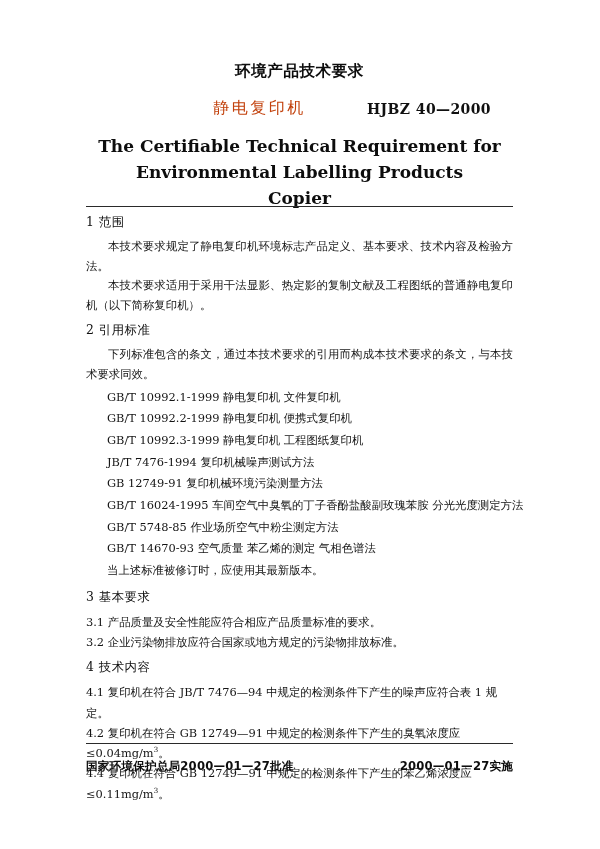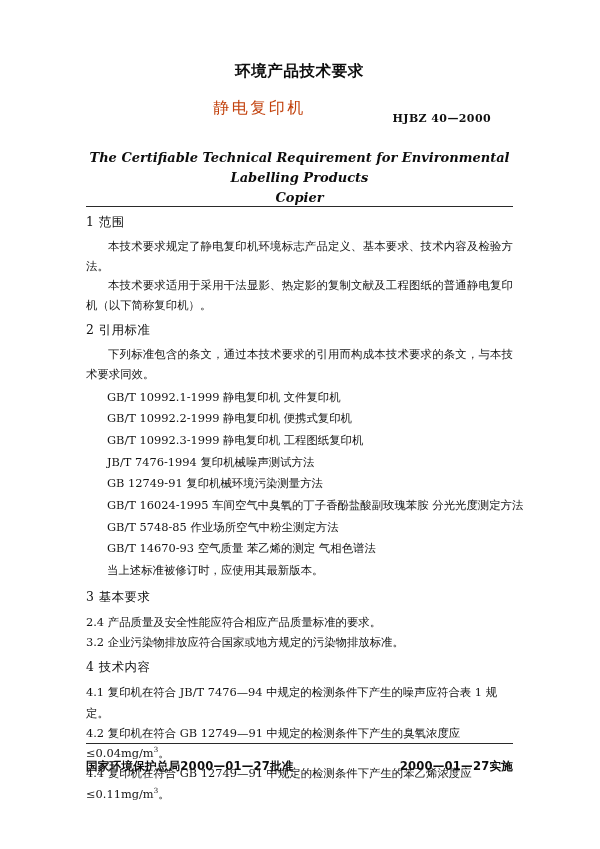--- a/index.html
+++ b/index.html
@@ -51,36 +51,35 @@
     text-align: center;
     font-family: "DejaVu Serif", "Liberation Serif", serif;
     font-size: 16px;
     letter-spacing: 2.5px;
     color: #c2410c;
     transform: translateX(-40px);
   }
   .std-number {
     position: absolute;
     right: 22px;
-    top: 14px;
-    font-family: "DejaVu Serif", "Liberation Serif", serif;
-    font-weight: bold;
-    font-size: 11px;
+    top: 3px;
+    font-family: "DejaVu Serif", "Liberation Serif", serif;
+    font-weight: bold;
+    font-size: 14px;
     letter-spacing: 0.4px;
     color: #101010;
   }
   .title-en {
     text-align: center;
     font-family: "DejaVu Serif", "Liberation Serif", serif;
     font-weight: bold;
-    font-size: 13px;
+    font-size: 17px;
     line-height: 1.55;
     color: #0d0d0d;
-    margin: 24px 0 0 0;
-    font-style: italic;
+    margin: 9px 0 0 0;
   }
   .rule {
     position: absolute;
     left: 86px;
     width: 427px;
     height: 0;
     border-top: 1.3px solid #2a2a2a;
   }
   #rule-top { top: 206px; }
   #rule-bottom { top: 743px; }
@@ -181,21 +180,21 @@
       <li>GB/T 10992.3-1999 静电复印机 工程图纸复印机</li>
       <li>JB/T 7476-1994 复印机械噪声测试方法</li>
       <li>GB 12749-91 复印机械环境污染测量方法</li>
       <li>GB/T 16024-1995 车间空气中臭氧的丁子香酚盐酸副玫瑰苯胺 分光光度测定方法</li>
       <li>GB/T 5748-85 作业场所空气中粉尘测定方法</li>
       <li>GB/T 14670-93 空气质量 苯乙烯的测定 气相色谱法</li>
     </ul>
     <div class="note-line">当上述标准被修订时，应使用其最新版本。</div>
 
     <div class="sec-head">3 基本要求</div>
-    <p class="clause">2.4 产品质量及安全性能应符合相应产品质量标准的要求。</p>
+    <p class="clause">3.1 产品质量及安全性能应符合相应产品质量标准的要求。</p>
     <p class="clause">3.2 企业污染物排放应符合国家或地方规定的污染物排放标准。</p>
 
     <div class="sec-head">4 技术内容</div>
     <p class="clause">4.1 复印机在符合 JB/T 7476—94 中规定的检测条件下产生的噪声应符合表 1 规定。</p>
     <p class="clause"><span>4.2 复印机在符合 GB 12749—91 中规定的检测条件下产生的臭氧浓度应≤0.04mg/m</span><sup>3</sup><span>。</span></p>
     <p class="clause"><span>4.4 复印机在符合 GB 12749—91 中规定的检测条件下产生的苯乙烯浓度应≤0.11mg/m</span><sup>3</sup><span>。</span></p>
 
   </div>
 
   <div class="rule" id="rule-bottom"></div>

